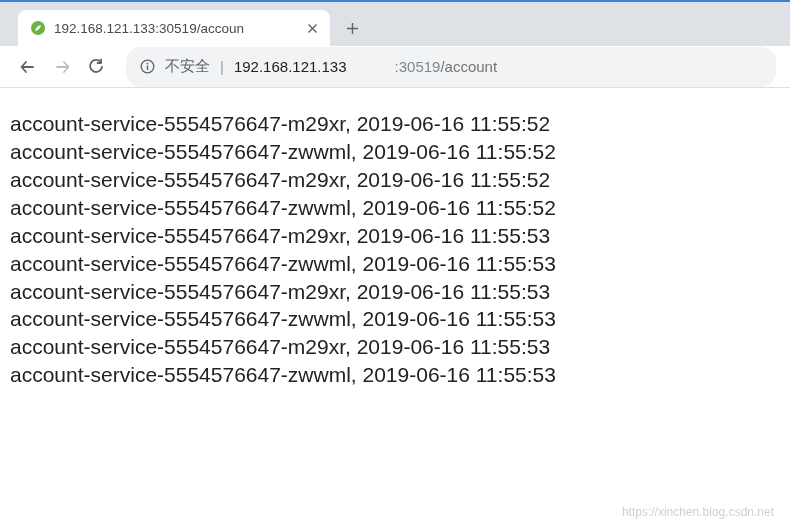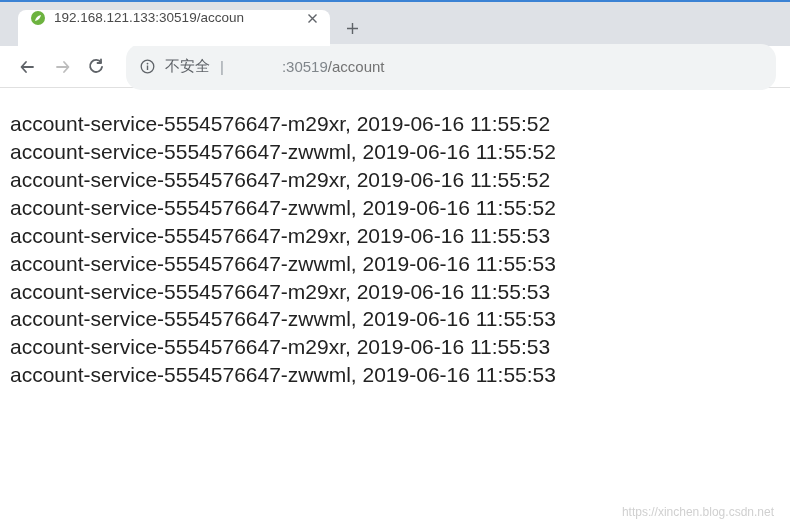--- a/index.html
+++ b/index.html
@@ -26,20 +26,21 @@
       display: flex;
       align-items: flex-end;
       padding-left: 18px;
     }
     .tab {
       background: #fff;
       height: 36px;
       width: 312px;
       border-radius: 8px 8px 0 0;
       display: flex;
+      align-items: center;
       padding: 0 10px 0 12px;
       gap: 8px;
       position: relative;
     }
     .tab-favicon {
       width: 16px;
       height: 16px;
       display: flex;
       align-items: center;
       justify-content: center;
@@ -91,21 +92,21 @@
       justify-content: center;
       color: #5f6368;
       cursor: pointer;
       border-radius: 50%;
     }
     .nav-btn.disabled {
       color: #bdbdbd;
     }
     .address-bar {
       flex: 1;
-      height: 46px;
+      height: 40px;
       background: #f1f3f4;
       border-radius: 15px;
       display: flex;
       align-items: center;
       padding: 0 14px;
       gap: 10px;
       margin-left: 10px;
     }
     .addr-info-icon {
       color: #5f6368;
@@ -200,20 +201,21 @@
     <span class="addr-info-icon">
       <svg width="15" height="15" viewBox="0 0 15 15">
         <circle cx="7.5" cy="7.5" r="6.3" stroke="#5f6368" stroke-width="1.3" fill="none"></circle>
         <circle cx="7.5" cy="4.6" r="0.9" fill="#5f6368"></circle>
         <rect x="6.8" y="6.5" width="1.4" height="4.5" fill="#5f6368"></rect>
       </svg>
     </span>
     <span class="addr-unsafe">不安全</span>
     <span class="addr-divider">|</span>
     <span class="addr-url">
+      <span class="addr-host">192.168.121.133</span>
         <span class="addr-port">:30519</span>
         <span class="addr-path">/account</span>
     </span>
   </div>
 </div>
 
 <div class="content">
   <div>account-service-5554576647-m29xr, 2019-06-16 11:55:52</div>
   <div>account-service-5554576647-zwwml, 2019-06-16 11:55:52</div>
   <div>account-service-5554576647-m29xr, 2019-06-16 11:55:52</div>

